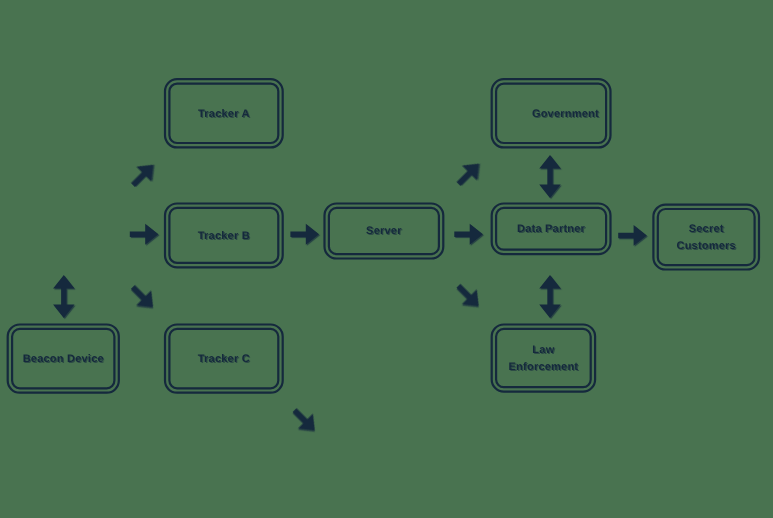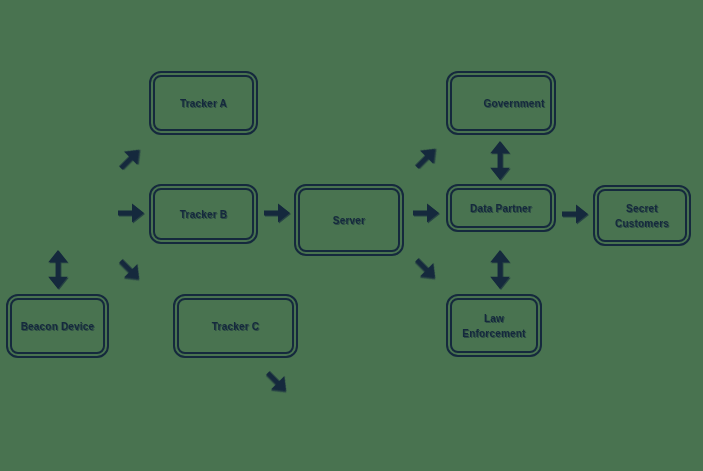--- a/index.html
+++ b/index.html
@@ -73,25 +73,25 @@
   </div>
 
   <div class="node" style="left:149px;top:71px;width:109px;height:64px;">
     <span>Tracker A</span>
   </div>
 
   <div class="node" style="left:149px;top:184px;width:109px;height:60px;text-align:right;">
     <span>Tracker B</span>
   </div>
 
-  <div class="node" style="left:149px;top:294px;width:125px;height:64px;margin-left:24px;">
+  <div class="node" style="left:149px;top:294px;width:109px;height:64px;">
     <span>Tracker C</span>
   </div>
 
-  <div class="node" style="left:294px;top:184px;width:110px;height:72px;">
+  <div class="node" style="left:294px;top:184px;width:110px;height:52px;">
     <span>Server</span>
   </div>
 
   <div class="node" style="left:446px;top:71px;width:110px;height:64px;padding-left:32px;">
     <span>Government</span>
   </div>
 
   <div class="node" style="left:446px;top:184px;width:110px;height:48px;text-align:center;">
     <span>Data Partner</span>
   </div>

